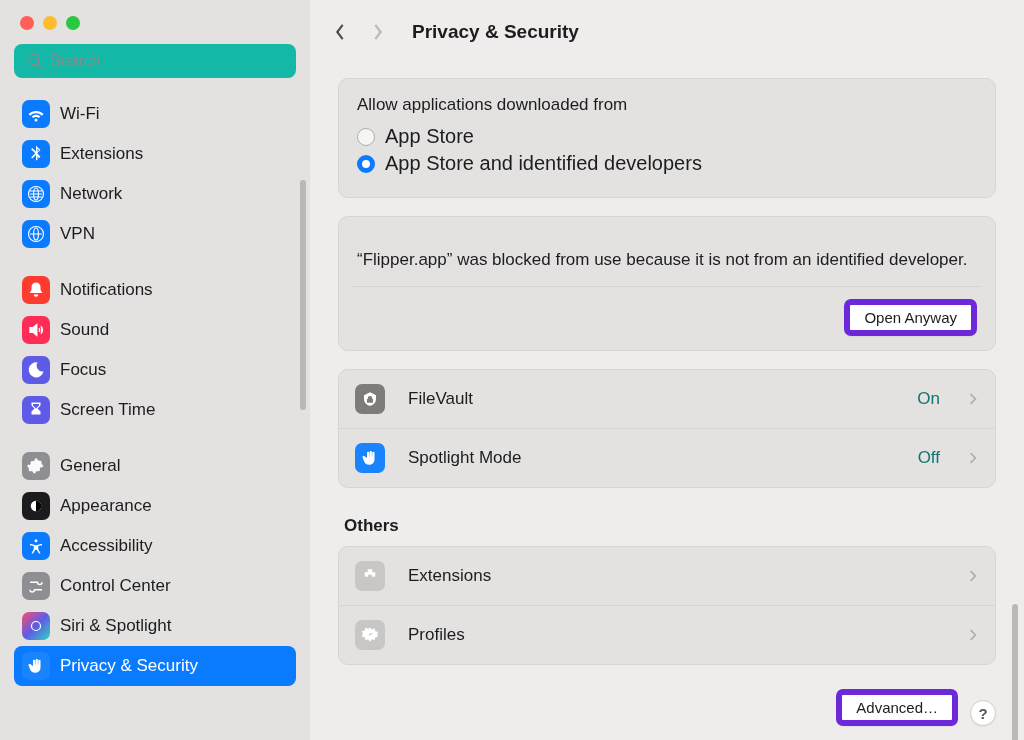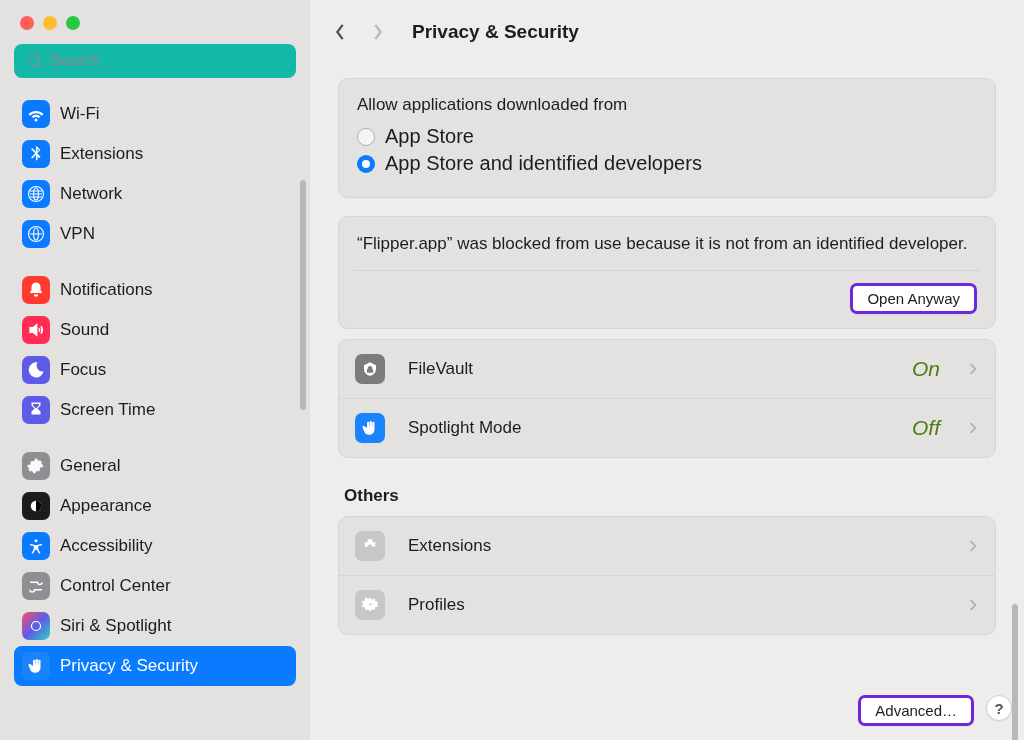--- a/index.html
+++ b/index.html
@@ -45,39 +45,39 @@
   .main-scrollbar { position: absolute; right: 6px; top: 540px; width: 6px; height: 180px; background: #b9b8b7; border-radius: 3px; }
 
   .card { background: #e3e2e1; border: 1px solid #d6d5d4; border-radius: 10px; }
 
   .allow-card { padding: 16px 18px 18px 18px; margin-bottom: 18px; }
   .allow-title { font-size: 17px; margin-bottom: 10px; }
   .radio-row { display: flex; align-items: center; gap: 10px; font-size: 20px; margin: 4px 0; }
   .radio-outer { width: 18px; height: 18px; border-radius: 50%; border: 1.5px solid #b0afae; background: #f5f5f4; display:flex; align-items:center; justify-content:center; flex-shrink:0;}
   .radio-outer.on { border: 5px solid #0a7aff; background: #fff; }
 
-  .blocked-card { padding: 16px 18px 14px 18px; margin-bottom: 10px; }
+  .blocked-card { padding: 32px 18px 14px 18px; margin-bottom: 18px; }
   .blocked-msg { font-size: 17px; line-height: 1.35; }
   .blocked-sep { height: 1px; background: #d4d3d2; margin: 14px -4px 12px -4px; }
   .blocked-actions { display: flex; justify-content: flex-end; }
-  .btn { background: #fff; border: 3px solid #6d28d9; border-radius: 7px; padding: 4px 14px; font-size: 15px; color: #1d1d1f; box-shadow: 0 1px 1px rgba(0,0,0,0.05); cursor: default; }
+  .btn { background: #fff; border: 6px solid #6d28d9; border-radius: 7px; padding: 4px 14px; font-size: 15px; color: #1d1d1f; box-shadow: 0 1px 1px rgba(0,0,0,0.05); cursor: default; }
 
   .list-card { margin-bottom: 28px; }
   .row { display: flex; align-items: center; padding: 14px 16px; gap: 23px; }
   .row + .row { border-top: 1px solid #d6d5d4; }
   .row-icon { width: 30px; height: 30px; border-radius: 7px; display:flex; align-items:center; justify-content:center; flex-shrink:0;}
   .row-icon svg { width: 18px; height: 18px; fill: #fff; }
   .row-label { font-size: 17px; flex: 1; }
-  .row-value { font-size: 21px; color: #4d7c0f; font-style: italic; }
+  .row-value { font-size: 17px; color: #0f766e; }
   .chev { width: 10px; height: 14px; margin-left: 6px; }
   .chev svg { width: 8px; height: 14px; fill: none; stroke: #b0afae; stroke-width: 2.2; }
 
   .section-label { font-size: 17px; font-weight: 700; margin: 0 4px 10px 6px; }
 
-  .footer { position: absolute; right: 12px; bottom: 14px; display: flex; align-items: flex-start; gap: 12px; }
+  .footer { position: absolute; right: 28px; bottom: 14px; display: flex; align-items: flex-end; gap: 12px; }
   .help-btn { width: 26px; height: 26px; border-radius: 50%; background: #fff; border: 1px solid #d0cfce; display:flex; align-items:center; justify-content:center; font-size: 15px; font-weight: 600; color: #555; box-shadow: 0 1px 1px rgba(0,0,0,0.05); }
 
   
   .bg-blue   { background: #0a7aff; }
   .bg-blue2  { background: #1a84ff; }
   .bg-grey   { background: #8e8e93; }
   .bg-grey2  { background: #7d7c7b; }
   .bg-red2   { background: #ff3b30; }
   .bg-pink   { background: #ff2d55; }
   .bg-purple { background: #5e5ce6; }

